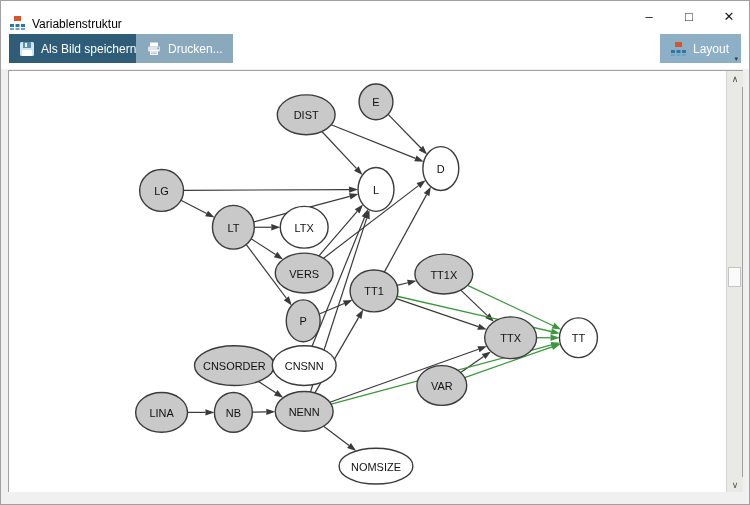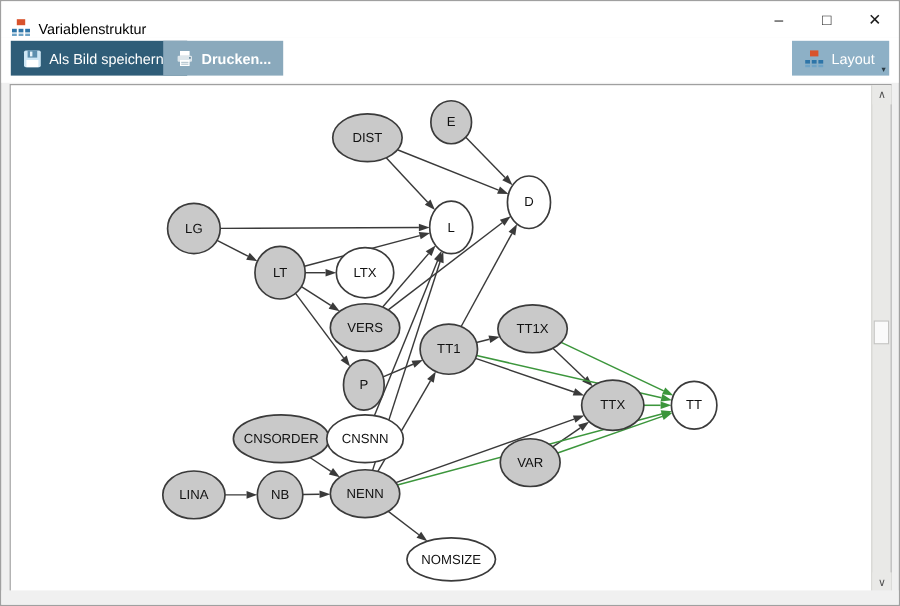--- a/index.html
+++ b/index.html
@@ -7,21 +7,21 @@
   .window{position:relative;width:750px;height:505px;background:#f0f0f0;border:1px solid #a0a0a0;box-sizing:border-box;overflow:hidden;}
   .titlebar{position:absolute;left:0;top:0;right:0;height:30px;background:#ffffff;display:flex;align-items:flex-end;padding-left:8px;box-sizing:border-box;}
   .title-icon{width:17px;height:16px;margin-right:6px;flex:0 0 auto;}
   .title-text{font-size:12px;color:#000;}
   .win-controls{position:absolute;right:0;top:0;display:flex;height:30px;}
   .win-btn{width:40px;height:30px;display:flex;align-items:center;justify-content:center;font-size:13px;color:#1a1a1a;cursor:default;}
   .toolbar{position:absolute;left:0;top:30px;right:0;height:38px;background:#ffffff;}
   .btn{position:absolute;top:3px;height:29px;display:inline-flex;align-items:center;gap:6px;color:#ffffff;font-size:12px;padding:0 10px;border:none;box-sizing:border-box;}
   .btn svg{flex:0 0 auto;}
   .btn-save{left:8px;}
-  .btn-print{left:135px;font-weight:bold;}
+  .btn-print{left:135px;}
   .btn-layout{right:8px;padding-right:12px;justify-content:flex-end;}
   .layout-caret{position:absolute;right:3px;bottom:1px;font-size:7px;color:#2a3a44;line-height:7px;}
   .canvas{position:absolute;left:7px;top:69px;width:735px;height:424px;background:#ffffff;border:1px solid #a0a0a0;box-sizing:border-box;}
   .graph-svg{position:absolute;left:0;top:0;width:100%;height:100%;}
   .graph-svg text{font-family:"Liberation Sans",sans-serif;fill:#111;}
   .vscroll{position:absolute;top:0;right:0;width:16px;height:100%;background:#e9e9e7;border-left:1px solid #d5d5d3;box-sizing:border-box;}
   .scroll-arrow{position:absolute;left:0;width:16px;height:16px;display:flex;align-items:center;justify-content:center;font-size:9px;color:#505050;background:#e9e9e7;}
   .scroll-up{top:0;}
   .scroll-down{bottom:0;}
   .scroll-thumb{position:absolute;left:1px;top:196px;width:13px;height:20px;background:#fafafa;border:1px solid #c3c3c1;box-sizing:border-box;}

